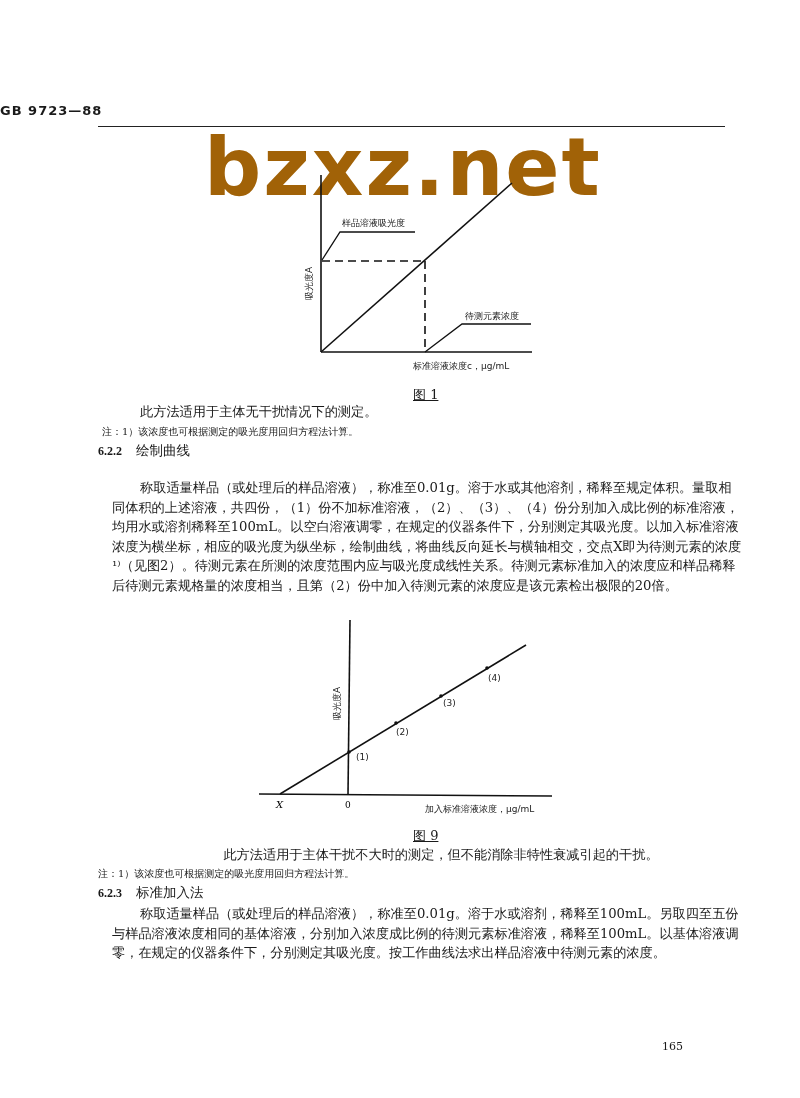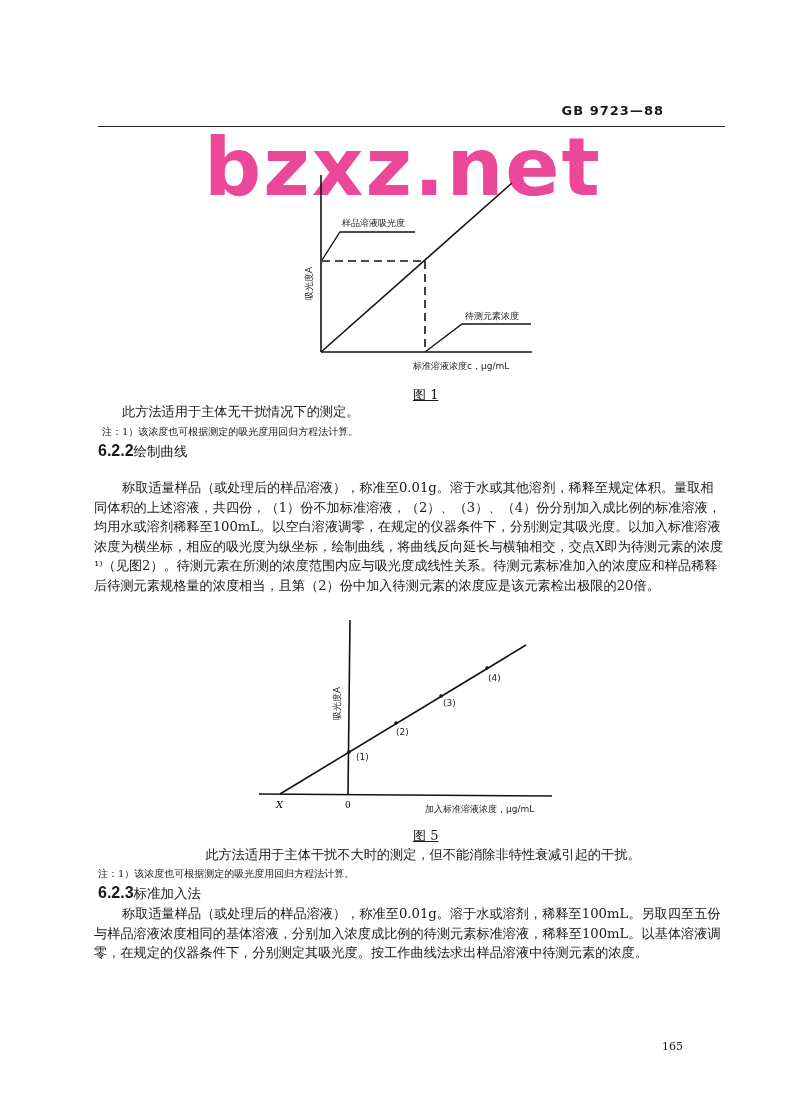--- a/index.html
+++ b/index.html
@@ -1,29 +1,29 @@
 <!DOCTYPE html>
 <html><head>
 <meta charset="utf-8">
 <style>
   html, body { margin: 0; padding: 0; background: #ffffff; }
   body { width: 800px; height: 1098px; position: relative; overflow: hidden;
          font-family: "DejaVu Serif", "Liberation Serif", serif; color: #1a1a1a; }
-  .header { position: absolute; top: 103px; left: 0; width: 664px; text-align: right;
+  .header { position: absolute; top: 103px; left: 0; width: 664px; text-align: left;
             font-family: "DejaVu Sans", sans-serif; font-weight: bold; font-size: 13px; letter-spacing: 1px; }
   .header-rule { position: absolute; top: 126px; left: 98px; width: 627px; height: 0; border-top: 1.6px solid #222; }
   .watermark { position: absolute; top: 128px; left: 204px; font-family: "DejaVu Sans", sans-serif;
-               font-weight: bold; font-size: 80px; color: #ec4899; letter-spacing: 2px; line-height: 1; z-index: 0; text-align: center; }
+               font-weight: bold; font-size: 80px; color: #a16207; letter-spacing: 2px; line-height: 1; z-index: 0; text-align: center; }
   svg.fig { position: absolute; z-index: 1; }
   .fig-caption { position: absolute; font-size: 13px; text-decoration: underline; }
-  .p { position: absolute; left: 94px; width: 630px; font-size: 13.2px; line-height: 19.5px; z-index: 2; }
+  .p { position: absolute; left: 112px; width: 630px; font-size: 13.2px; line-height: 19.5px; z-index: 2; }
   .indent { text-indent: 28px; }
   .note { position: absolute; left: 102px; font-size: 10px; }
   .sec { position: absolute; left: 98px; font-size: 13.5px; }
-  .sec-num { font-family: Liberation Sans, sans-serif; font-weight: bold; font-size: 16px; }
+  .sec-num { font-family: Liberation Serif, serif; font-weight: bold; font-size: 12px; margin-right: 14px; }
   .pagenum { position: absolute; top: 1040px; left: 662px; font-size: 11px; text-align: center; }
   .svgtext { font-family: "DejaVu Sans", sans-serif; font-size: 9px; fill: #222; }
 </style>
 </head>
 <body>
 
 <div class="header">GB 9723—88</div>
 <div class="header-rule"></div>
 <div class="watermark">bzxz.net</div>
 
@@ -67,21 +67,21 @@
   <text class="svgtext" x="356" y="760">(1)</text>
   <text class="svgtext" x="396" y="735">(2)</text>
   <text class="svgtext" x="443" y="706">(3)</text>
   <text class="svgtext" x="488" y="681">(4)</text>
   <text class="svgtext" x="0" y="0" transform="translate(340,720) rotate(-90)">吸光度A</text>
   <text x="276" y="808" style="font-family:'DejaVu Serif',serif;font-style:italic;font-size:10px;">X</text>
   <text x="345" y="808" style="font-family:'DejaVu Serif',serif;font-size:9px;">0</text>
   <text class="svgtext" x="425" y="812">加入标准溶液浓度，μg/mL</text>
 </svg>
 
-<div class="fig-caption" style="top:827px;left:413px;">图 5</div>
+<div class="fig-caption" style="top:827px;left:413px;">图 9</div>
 
 <div class="p indent" style="top:845px;text-align:center;">此方法适用于主体干扰不大时的测定，但不能消除非特性衰减引起的干扰。</div>
 <div class="note" style="top:867px;left:98px;">注：1）该浓度也可根据测定的吸光度用回归方程法计算。</div>
 <div class="sec" style="top:884px;">
   <span class="sec-num">6.2.3</span><span>标准加入法</span>
 </div>
 <div class="p indent" style="top:904px;">称取适量样品（或处理后的样品溶液），称准至0.01g。溶于水或溶剂，稀释至100mL。另取四至五份与样品溶液浓度相同的基体溶液，分别加入浓度成比例的待测元素标准溶液，稀释至100mL。以基体溶液调零，在规定的仪器条件下，分别测定其吸光度。按工作曲线法求出样品溶液中待测元素的浓度。</div>
 
 <div class="pagenum">165</div>
 

